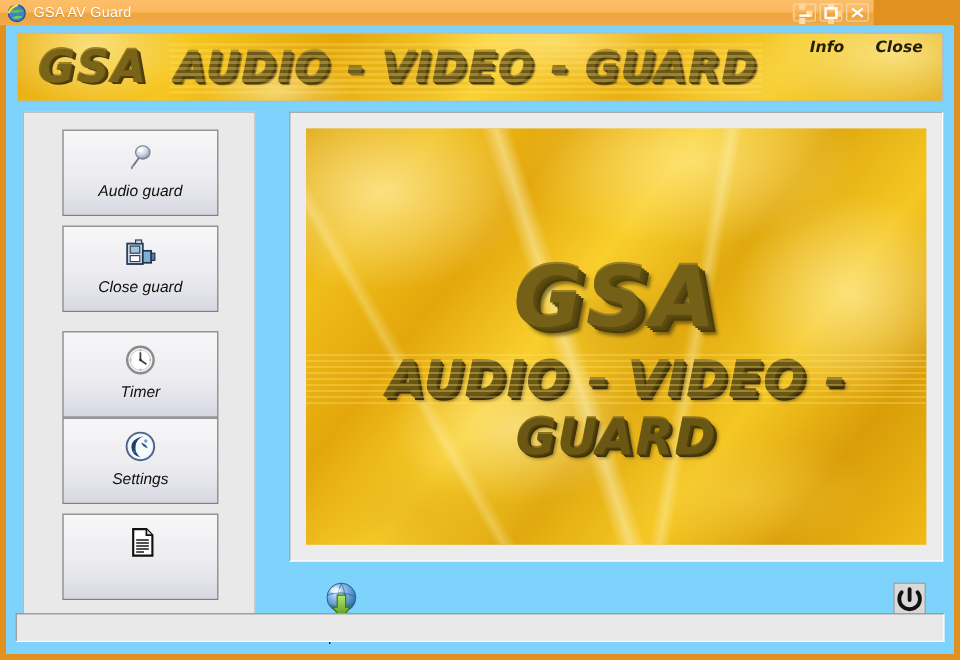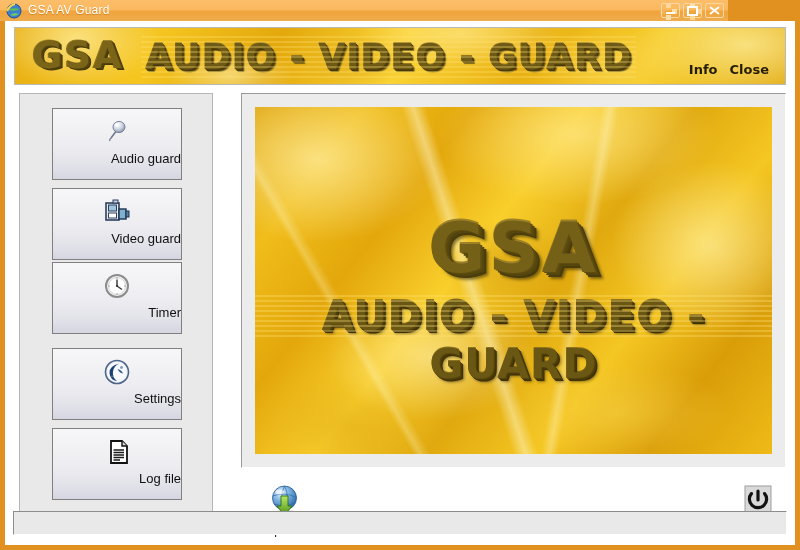--- a/index.html
+++ b/index.html
@@ -65,22 +65,23 @@
   #btn-min  { right: 48px; }
   #btn-max  { right: 26px; }
   #btn-close{ right: 4px; }
   .caption-btn svg { position:absolute; left:0; top:0; }
 
   
   #client {
     position: absolute;
     left: 5px; top: 21px;
     width: 790px; height: 524px;
-    background: #ffffff;
-    box-sizing: border-box;
+    background: #7dd3fc;
+    box-sizing: border-box;
+    font-style: italic;
   }
 
   
   #banner {
     position: absolute;
     left: 9px; top: 6px;
     width: 772px; height: 58px;
     border: 1px solid #b9b9b9;
     box-sizing: border-box;
     overflow: hidden;
@@ -125,23 +126,23 @@
     position: absolute;
     left: -4px; top: 0; right: -4px; bottom: 0;
     background: repeating-linear-gradient(
       to bottom,
       rgba(255,225,120,.30) 0px, rgba(255,225,120,.30) 2px,
       rgba(0,0,0,0) 2px, rgba(0,0,0,0) 5px);
     pointer-events: none;
   }
   #banner-links {
     position: absolute;
-    right: 16px; top: 34px;
+    right: 16px; top: 4px;
     display: flex;
-    gap: 12px;
+    gap: 26px;
   }
   #banner-links span {
     font-family: "DejaVu Sans", sans-serif;
     font-weight: bold;
     font-size: 13px;
     color: #241d04;
     cursor: pointer;
   }
 
   
@@ -164,21 +165,21 @@
   }
   .navbtn .nb-icon {
     position: absolute;
     left: 0; right: 0; top: 8px;
     height: 30px;
     display: flex; align-items: center; justify-content: center;
   }
   .navbtn .nb-label {
     position: absolute;
     left: 0; right: 0; top: 42px;
-    text-align: right;
+    text-align: center;
     font-size: 13px;
     color: #101010;
   }
 
   
   #viewer {
     position: absolute;
     left: 236px; top: 72px;
     width: 545px; height: 375px;
     box-sizing: border-box;
@@ -379,24 +380,24 @@
         <span class="nb-icon">
           <svg width="30" height="28" viewBox="0 0 30 28">
             <rect x="4" y="5" width="13" height="17" fill="#e7ecf3" stroke="#2c3f5c" stroke-width="1.6"></rect>
             <rect x="6.5" y="7" width="8" height="6" fill="#9fc4dd" stroke="#2c3f5c" stroke-width="1"></rect>
             <rect x="6.5" y="15" width="8" height="5" fill="#ffffff" stroke="#2c3f5c" stroke-width="1"></rect>
             <rect x="17" y="11" width="7" height="10" fill="#7fb0cf" stroke="#1d3350" stroke-width="1.4"></rect>
             <rect x="24" y="13" width="3" height="6" fill="#55809f" stroke="#1d3350" stroke-width="1"></rect>
             <rect x="11" y="2" width="5" height="3" fill="#c7d3e0" stroke="#2c3f5c" stroke-width="1"></rect>
           </svg>
         </span>
-        <span class="nb-label">Video guard</span>
-      </div>
-
-      <div class="navbtn" style="top:168px;">
+        <span class="nb-label">Close guard</span>
+      </div>
+
+      <div class="navbtn" style="top:182px;">
         <span class="nb-icon">
           <svg width="30" height="28" viewBox="0 0 30 28">
             <circle cx="15" cy="14" r="11" fill="#f5f5f5" stroke="#8b8b8b" stroke-width="2"></circle>
             <circle cx="15" cy="14" r="8.5" fill="#ffffff" stroke="#c9c9c9" stroke-width=".8"></circle>
             <path d="M15 14 L15 7.5" stroke="#404040" stroke-width="1.5"></path>
             <path d="M15 14 L20 17.5" stroke="#404040" stroke-width="1.5"></path>
             <circle cx="15" cy="14" r="1.1" fill="#303030"></circle>
             <path d="M15 5.2 v1.6 M23.8 14 h-1.6 M15 22.8 v-1.6 M6.2 14 h1.6" stroke="#9a9a9a" stroke-width="1"></path>
           </svg>
         </span>
@@ -418,21 +419,20 @@
       </div>
 
       <div class="navbtn" style="top:334px;">
         <span class="nb-icon">
           <svg width="30" height="28" viewBox="0 0 30 28">
             <path d="M9 3 H20 L25 8 V25 H9 Z" fill="#ffffff" stroke="#111111" stroke-width="1.8"></path>
             <path d="M20 3 V8 H25" fill="#dddddd" stroke="#111111" stroke-width="1.4"></path>
             <path d="M11.5 12 H22 M11.5 14.5 H22 M11.5 17 H22 M11.5 19.5 H22 M11.5 22 H18" stroke="#1a1a1a" stroke-width="1.3"></path>
           </svg>
         </span>
-        <span class="nb-label">Log file</span>
       </div>
     </div>
 
     <div id="viewer">
       <div id="viewer-image">
         <div id="viewer-gsa">GSA</div>
         <div id="viewer-sub">AUDIO - VIDEO - GUARD</div>
       </div>
     </div>
 

